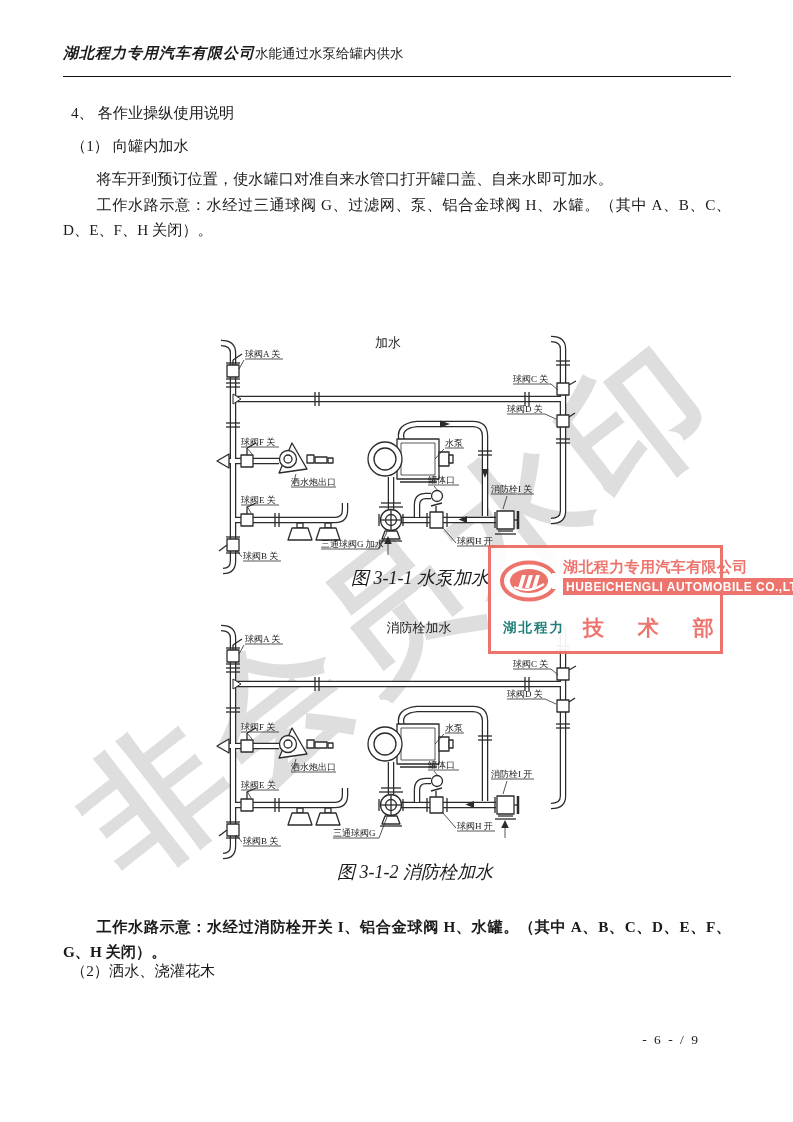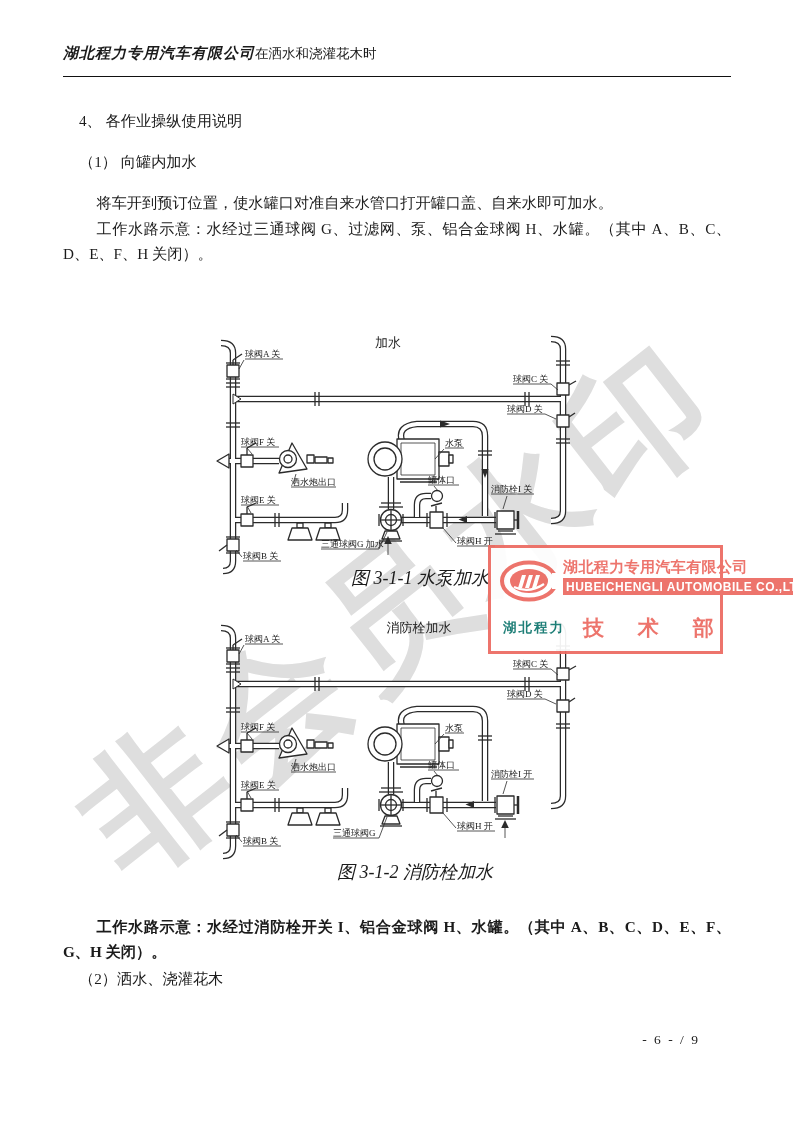--- a/index.html
+++ b/index.html
@@ -15,21 +15,21 @@
   .header .brand{font-size:15px;font-weight:bold;font-style:italic;letter-spacing:1px;}
   .header .doc{font-size:13.5px;}
   .rule{position:absolute;left:63px;top:76px;width:668px;border-top:1.6px solid #111;z-index:1;}
   
   .textblock{position:absolute;left:63px;width:668px;font-size:15.2px;line-height:25.2px;
              text-align:justify;z-index:1;}
   .tb1{top:92px;}
   .tb2{top:914px;font-weight:bold;}
   .tb3{top:950px;}
   .indent{text-indent:2.2em;margin:0;}
-  .noindent{margin:16px;}
+  .noindent{margin:8px;}
   
   .figure{position:absolute;left:195px;width:420px;height:250px;z-index:1;}
   .fig1{top:333px;}
   .fig2{top:618px;}
   .caption{position:absolute;width:420px;text-align:center;font-size:18px;z-index:1;font-style:italic;}
   .cap1{left:210px;top:566px;}
   .cap2{left:205px;top:860px;}
   svg text.lbl{font-size:9px;fill:#1b1b1b;font-family:"Liberation Serif",serif;}
   svg text.figtitle{font-size:13px;fill:#1b1b1b;font-family:"Liberation Serif",serif;text-anchor:middle;}
   
@@ -48,21 +48,21 @@
   .pagenum{position:absolute;right:93px;top:1032px;font-size:13.5px;letter-spacing:2px;z-index:1;}
 </style>
 </head>
 <body>
 
 <div class="page">
 
   <div class="watermark">非会员水印</div>
 
   <div class="header">
-    <span class="brand">湖北程力专用汽车有限公司</span><span class="doc">在洒水和浇灌花木时</span>
+    <span class="brand">湖北程力专用汽车有限公司</span><span class="doc">水能通过水泵给罐内供水</span>
   </div>
   <div class="rule"></div>
 
   <div class="textblock tb1">
     <p class="noindent">4、  各作业操纵使用说明</p>
     <p class="noindent">（1）  向罐内加水</p>
     <p class="indent">将车开到预订位置，使水罐口对准自来水管口打开罐口盖、自来水即可加水。</p>
     <p class="indent">工作水路示意：水经过三通球阀 G、过滤网、泵、铝合金球阀 H、水罐。（其中 A、B、C、D、E、F、H 关闭）。</p>
   </div>
 

